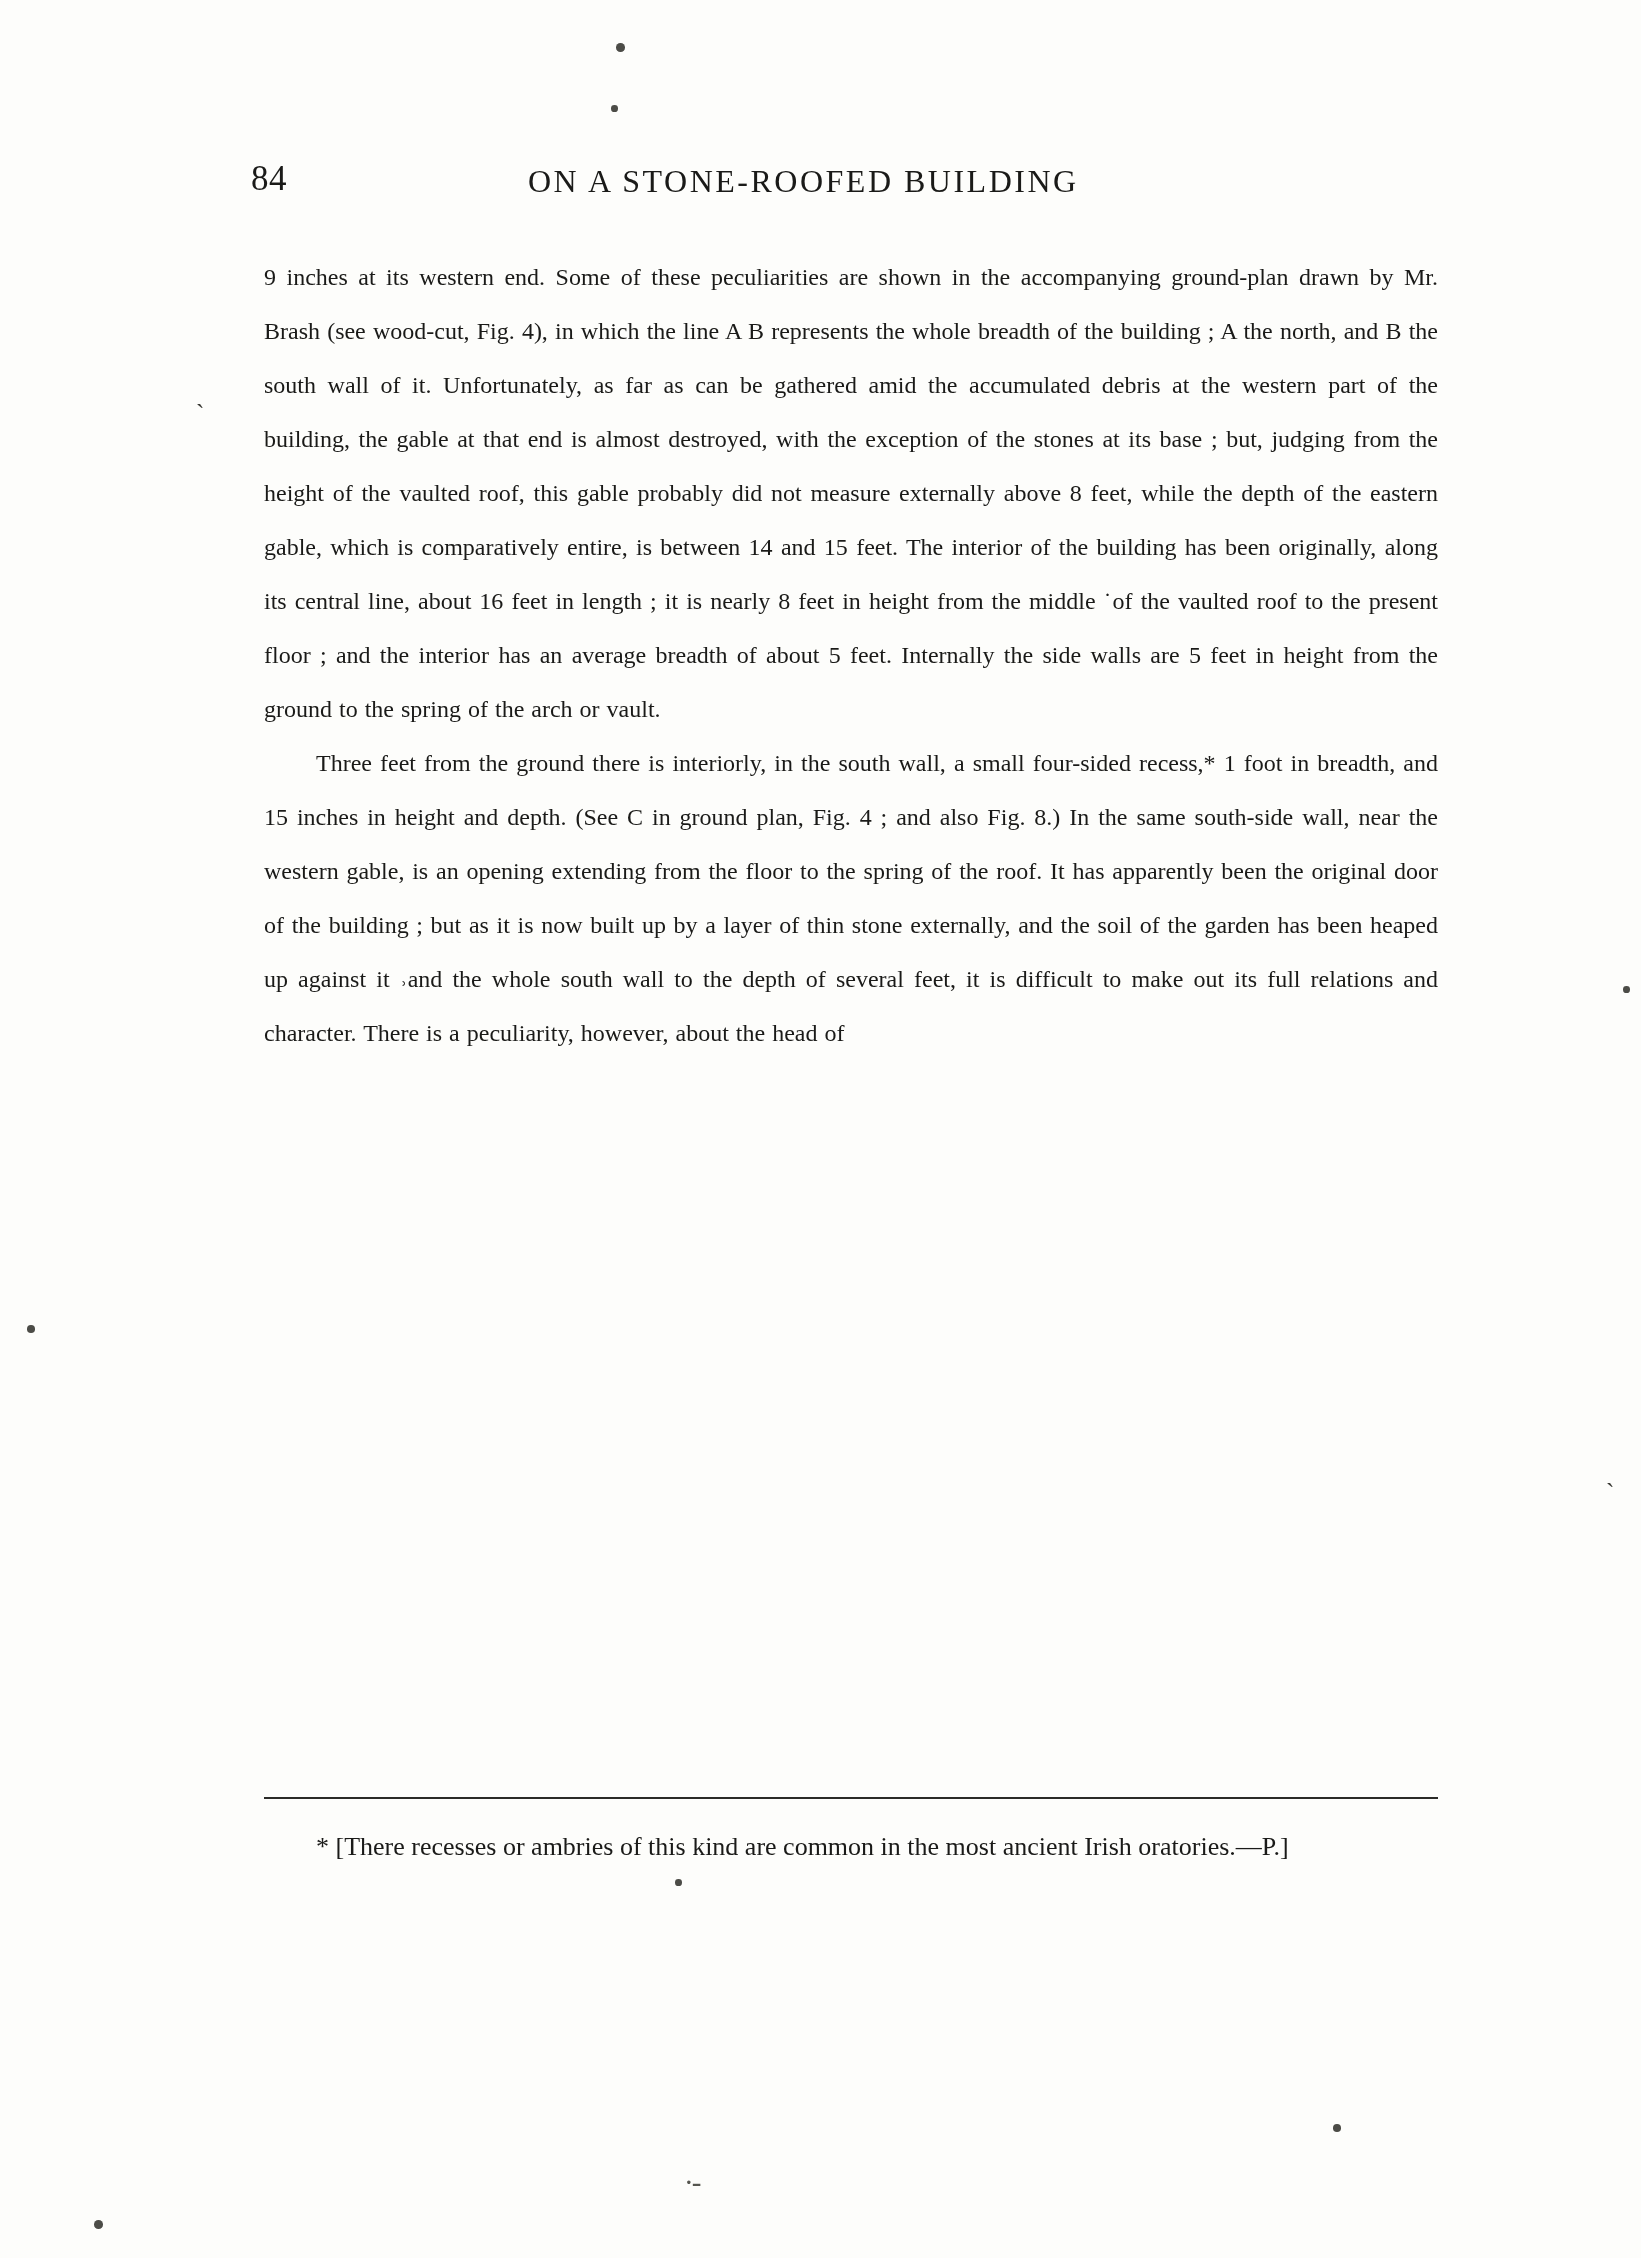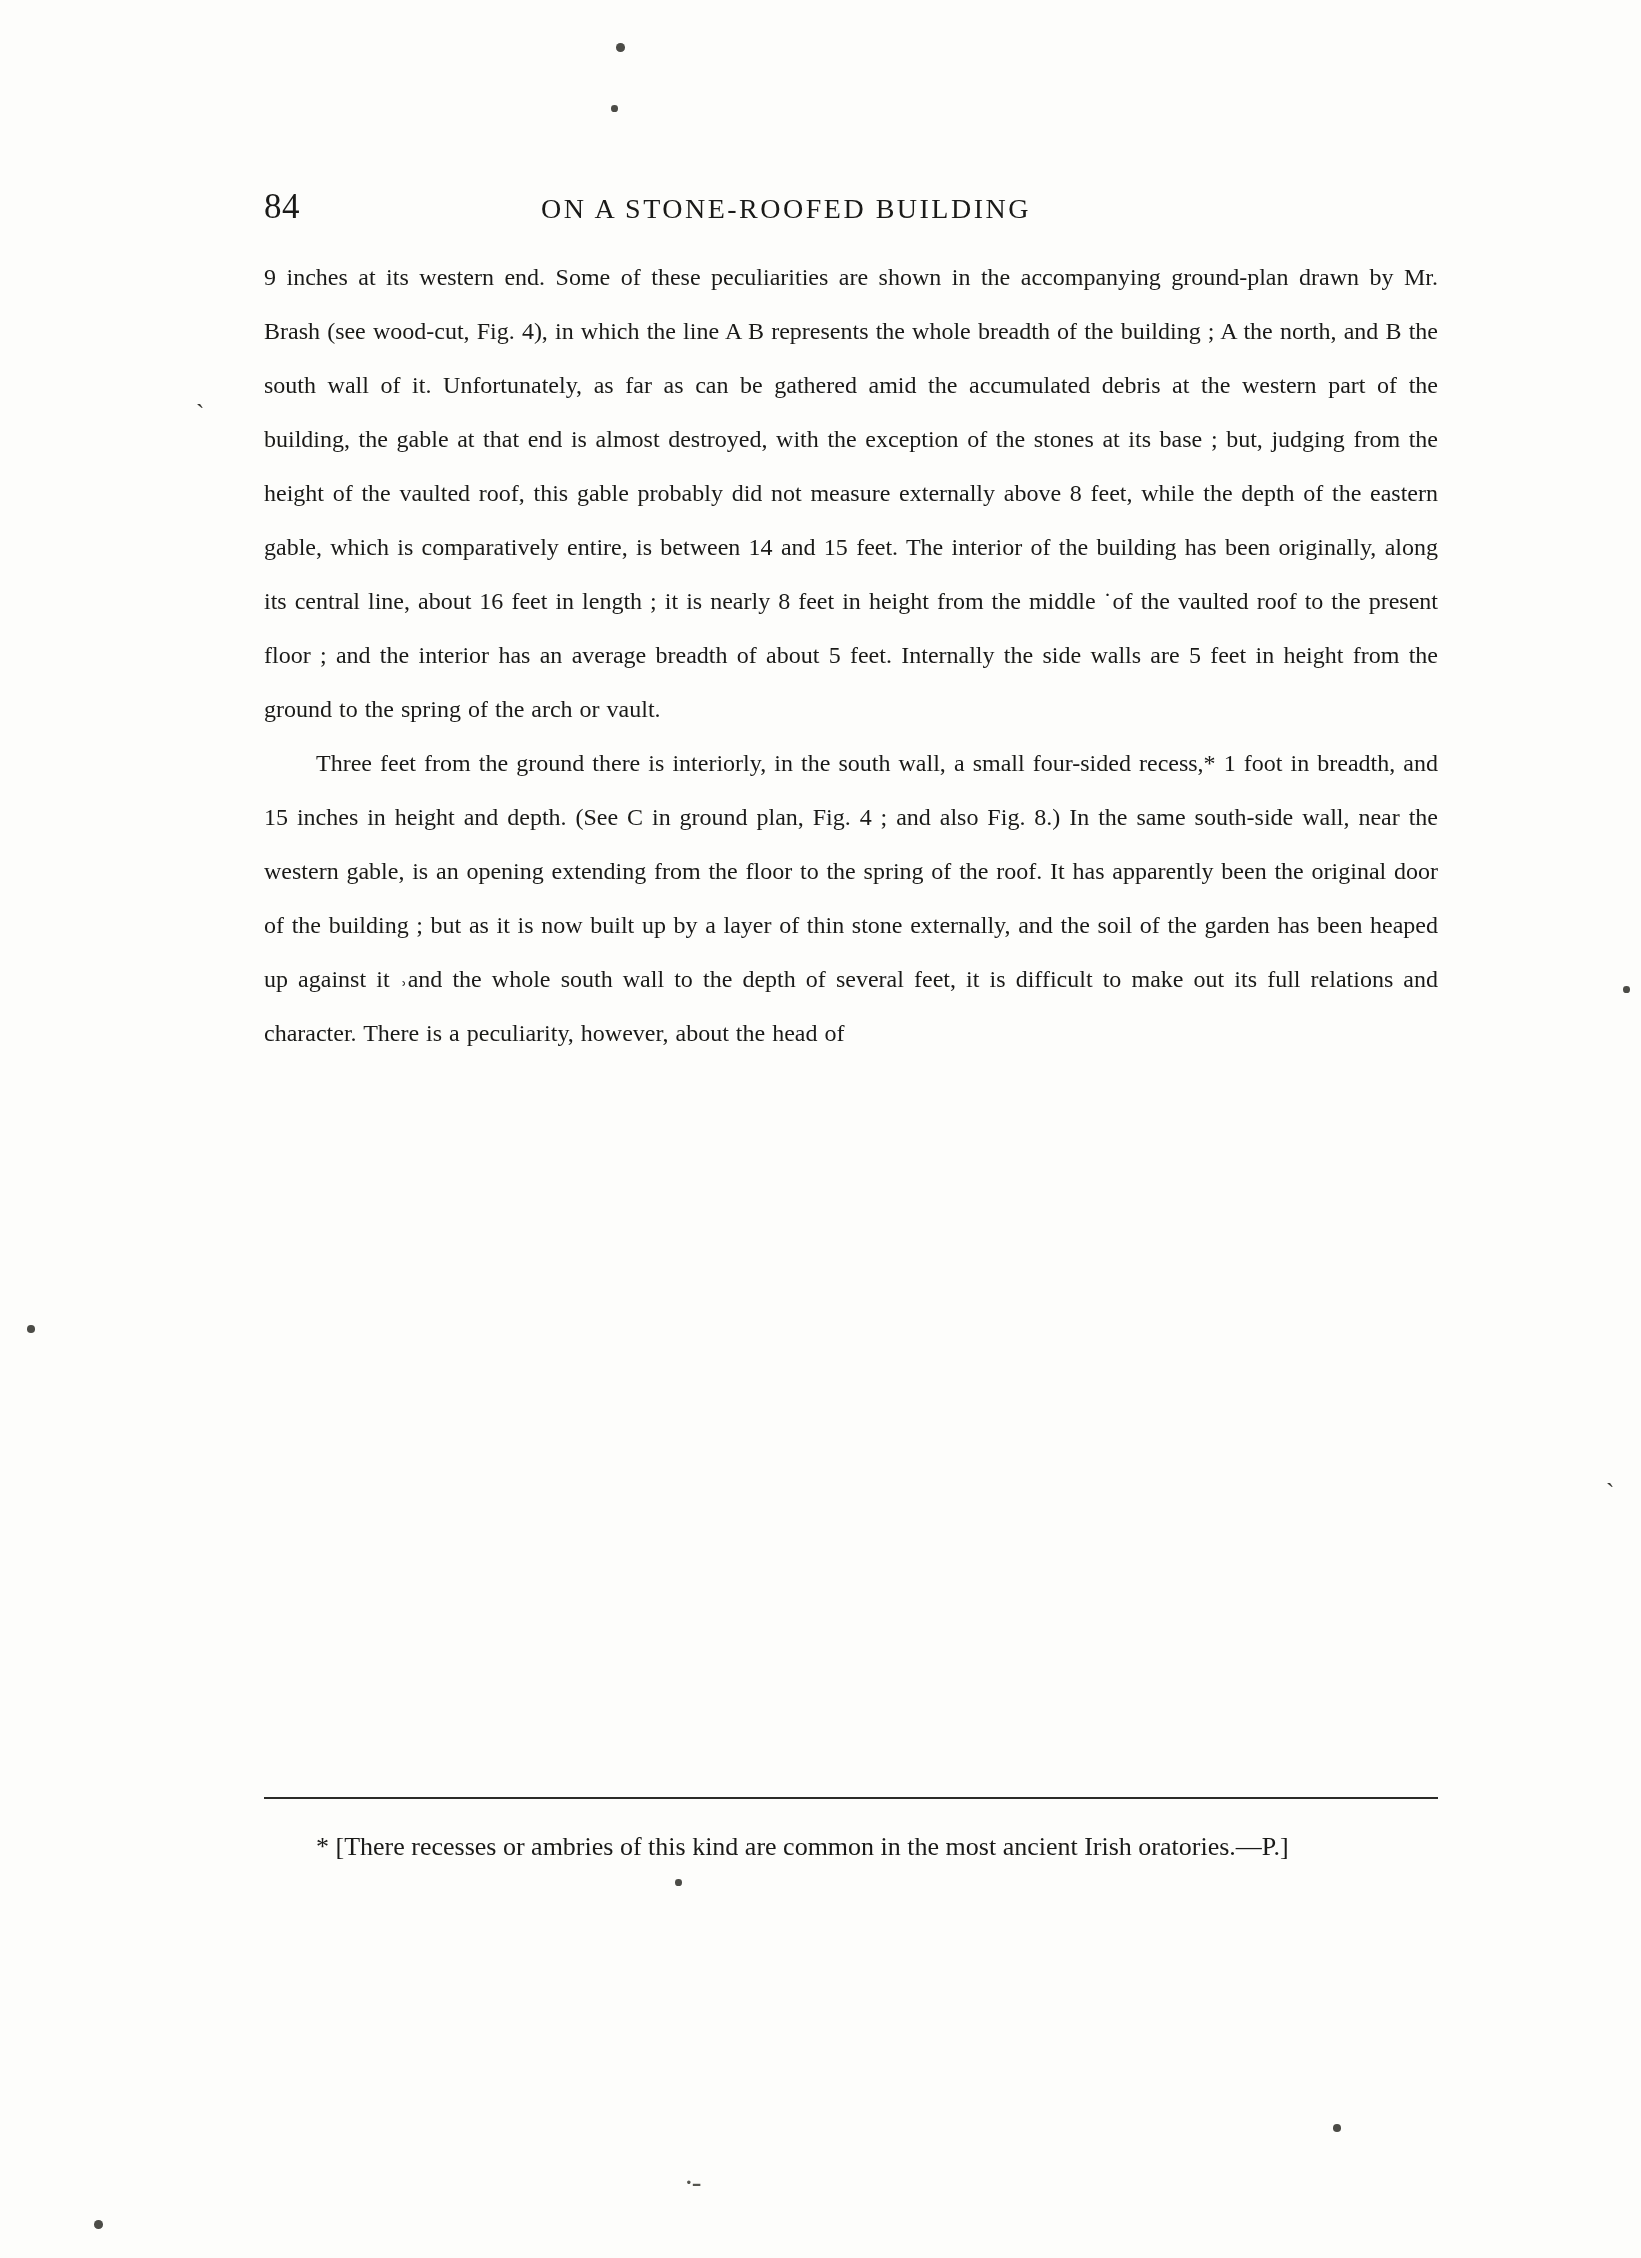--- a/index.html
+++ b/index.html
@@ -21,39 +21,38 @@
     left: 0;
     top: 0;
     width: 1641px;
     height: 2259px;
     background: #fdfdfb;
   }
 
   
   .header-row {
     position: absolute;
-    left: 264px;
+    left: 251px;
     top: 158px;
     width: 1176px;
     height: 42px;
-    margin-top: 28px;
   }
   .page-number {
     position: absolute;
     left: 0;
     top: 0;
     font-size: 35px;
     letter-spacing: 0.5px;
     line-height: 42px;
   }
   .running-title {
     position: absolute;
     left: 277px;
     top: 3.8px;
-    font-size: 28px;
+    font-size: 32px;
     letter-spacing: 2.5px;
     line-height: 38px;
     white-space: nowrap;
     text-align: center;
   }
 
   
   .body-block {
     position: absolute;
     left: 264px;

